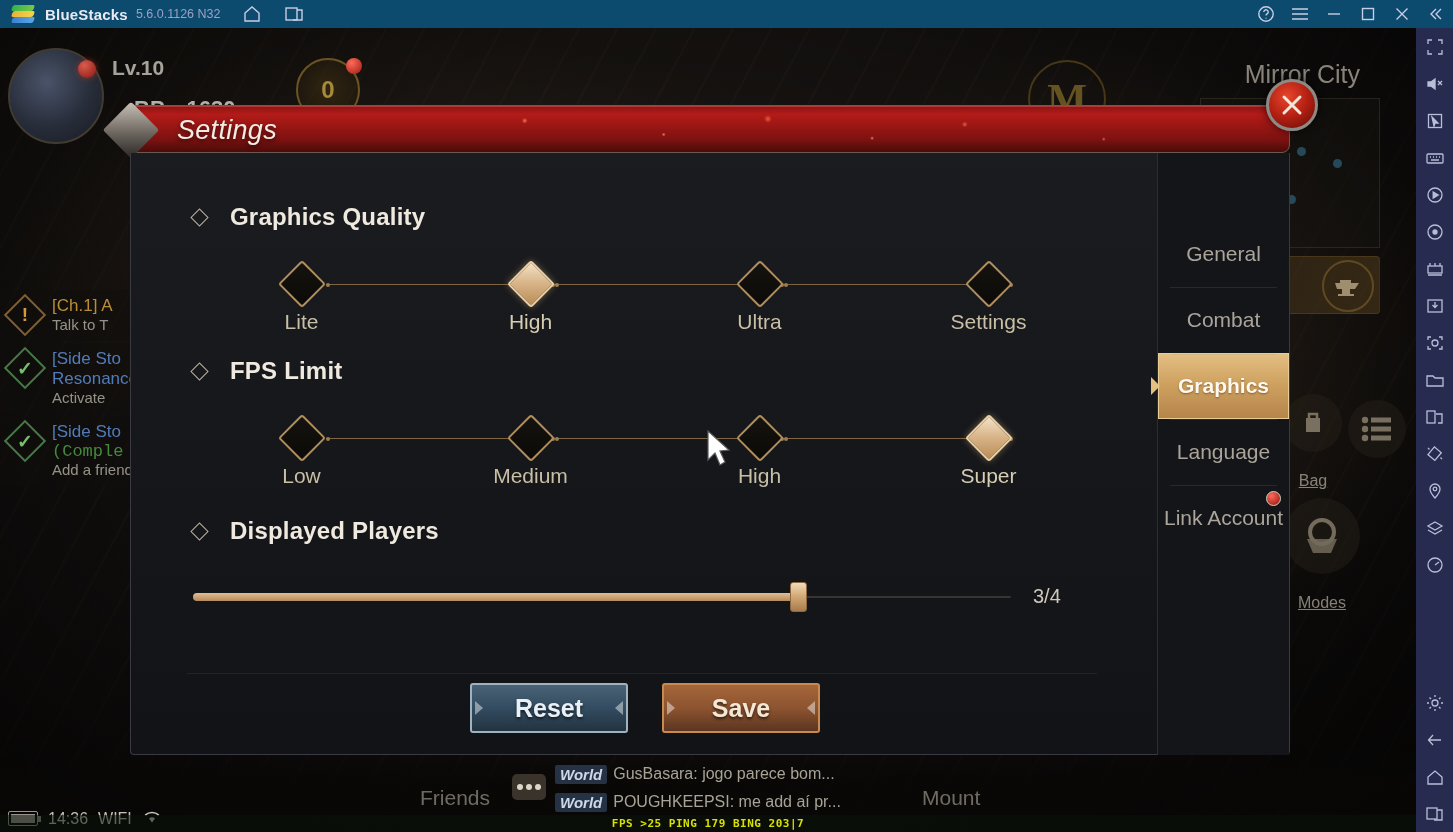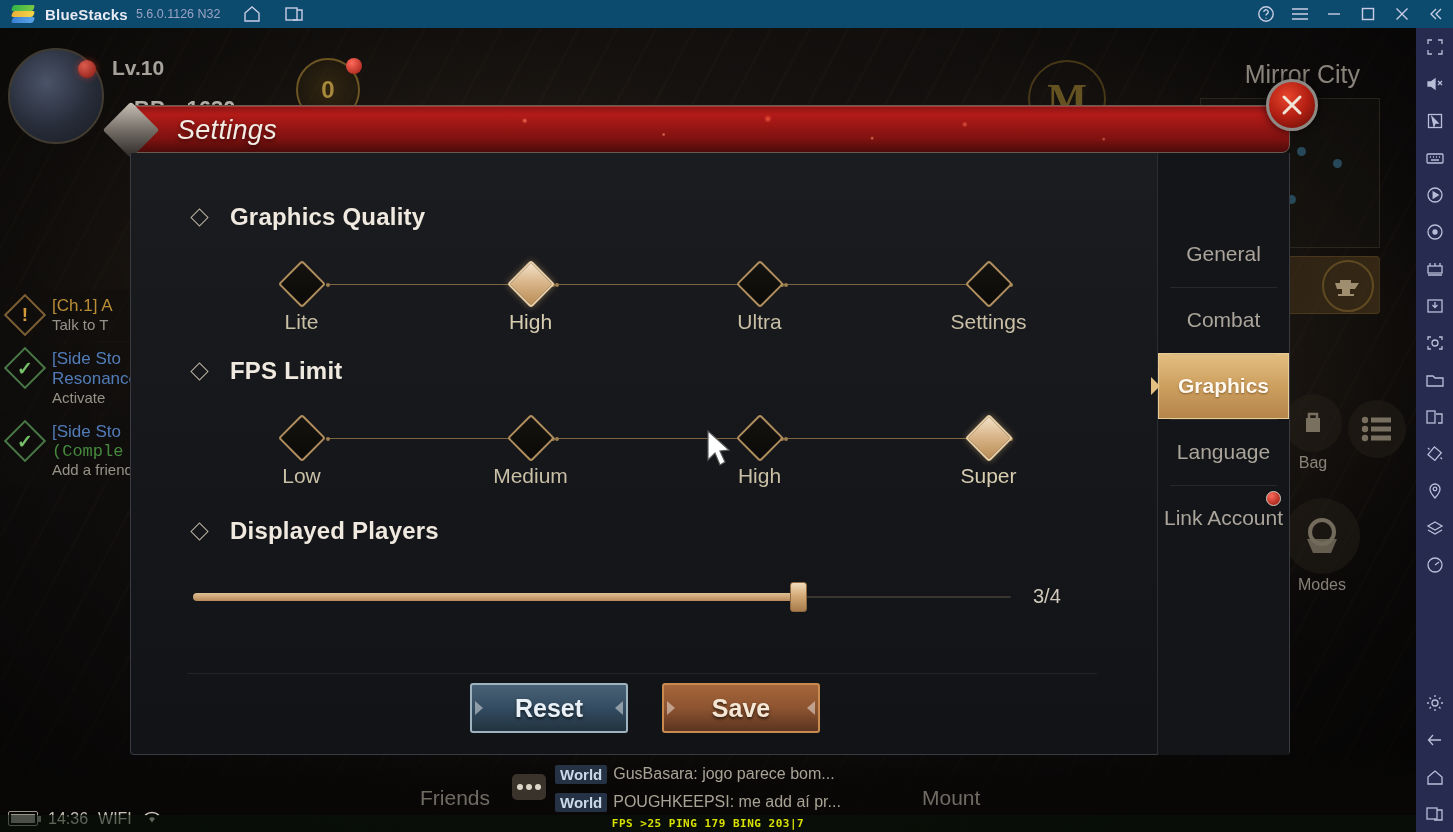--- a/index.html
+++ b/index.html
@@ -96,38 +96,38 @@
   .quest .qi.done i{ color:#76c06a; }
   .qt1{ color:#d8a33d; font-size:17px; opacity:.85; white-space:nowrap; }
   .qt1.blue{ color:#5c8fd6; }
   .qt1.green{ color:#4f9f46;font-family:Liberation Mono, monospace; }
   .qt2{ color:#b8b2a6; font-size:15px; opacity:.8; white-space:nowrap; }
 
   
   .gbtn{ position:absolute; text-align:center; opacity:.62; }
   .gbtn .circ{ width:58px; height:58px; border-radius:50%; background: rgba(40,34,26,.7);
     display:flex; align-items:center; justify-content:center; margin: 0 auto; }
-  .gbtn .lbl{ color:#cfc7b8; font-size:16px; margin-top:2px; }
+  .gbtn .lbl{ color:#cfc7b8; font-size:16px; margin-top:20px;text-decoration:underline; }
   .forge-bar{ position:absolute; right: 36px; top: 228px; width: 186px; height: 58px;
     background: linear-gradient(90deg, rgba(70,52,26,.55), rgba(95,70,32,.75));
     border:1px solid rgba(150,115,50,.45); border-radius: 4px; opacity:.62;}
   .forge-txt{ position:absolute; right: 128px; top: 232px; color:#d0a54a; font-size: 24px; font-weight:bold; opacity:.6;}
   .forge-lv{ position:absolute; right: 130px; top: 262px; color:#c3b79c; font-size: 19px; opacity:.6;}
   .forge-icon{ position:absolute; right: 42px; top: 232px; width:52px; height:52px; border-radius:50%;
     border:2px solid rgba(180,140,60,.5); display:flex; align-items:center; justify-content:center; opacity:.7;}
 
   
   .bottombar{ position:absolute; left:0; bottom:0; width:1416px; height: 84px;
     background: linear-gradient(180deg, rgba(10,9,8,.0), rgba(8,7,6,.78) 40%);}
   .friends-lbl{ position:absolute; left: 420px; bottom: 22px; color:#b4ada0; font-size: 21px; opacity:.6;}
   .mount-lbl{ position:absolute; left: 922px; bottom: 22px; color:#b4ada0; font-size: 21px; opacity:.6;}
   .chatbox{ position:absolute; left: 555px; bottom: 16px; width: 360px; height: 56px; }
   .chatline{ display:flex; align-items:center; height: 28px; }
   .ch-tag{ background: rgba(60,86,120,.55); color:#cdd9ea; font-size: 15px; font-weight:bold;
-    padding: 1px 5px; border-radius:2px; }
+    padding: 1px 5px; border-radius:2px;font-style:italic; }
   .ch-msg{ color:#a9a396; font-size: 16px; margin-left: 6px; white-space:nowrap; overflow:hidden; }
   .chat-bubble{ position:absolute; left: 512px; bottom: 32px; width: 34px; height: 26px; border-radius: 5px;
     background: rgba(70,62,52,.8); display:flex; align-items:center; justify-content:center; gap:3px; }
   .chat-bubble b{ width:6px; height:6px; border-radius:50%; background:#ddd6c8; display:block;}
   .fpsline{ position:absolute; left:0; bottom: 0px; width:1416px; text-align:center;
     color:#d8e000; font-size: 11px; font-weight:bold; font-family:"DejaVu Sans Mono", monospace;
     background: rgba(10,20,10,.55); letter-spacing:.5px; padding: 2px 0;}
   .statusbar{ position:absolute; left: 0; bottom: 4px; display:flex; align-items:center; gap:10px; padding-left: 8px; }
   .batt{ width: 30px; height: 15px; border:1.5px solid #9a958c; border-radius:2px; position:relative; }
   .batt::after{ content:""; position:absolute; right:-4px; top:4px; width:3px; height:6px; background:#9a958c;}

